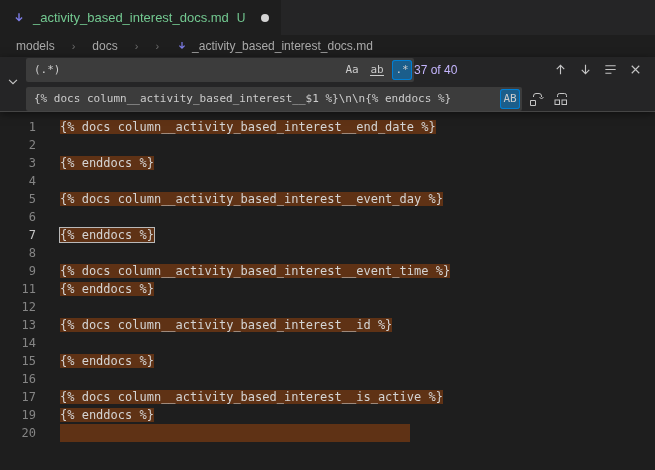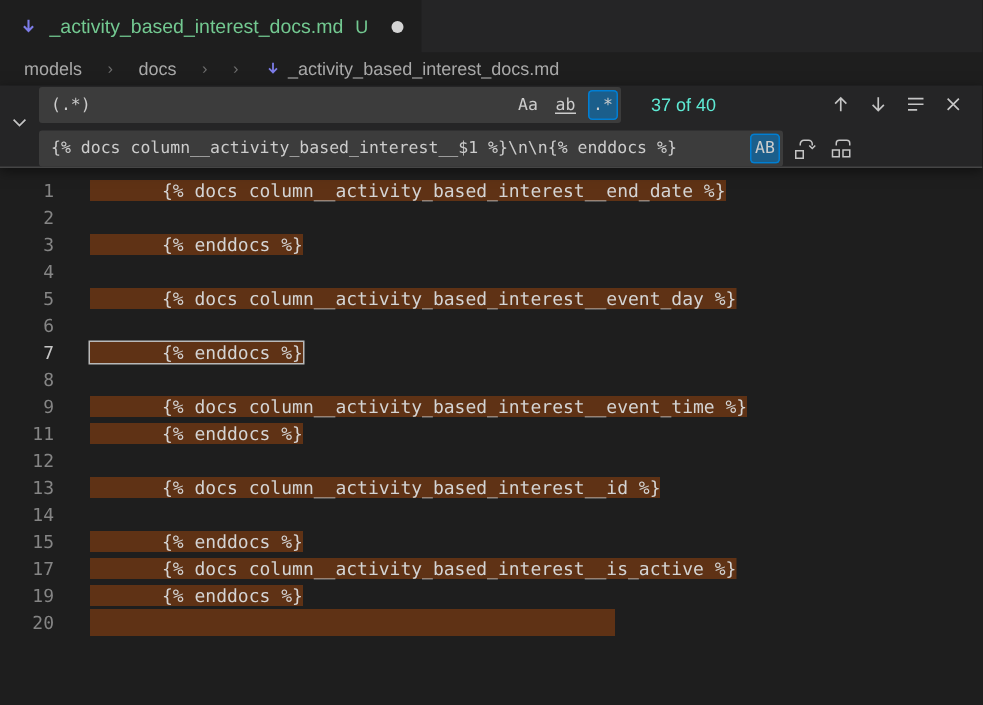--- a/index.html
+++ b/index.html
@@ -35,33 +35,33 @@
   .fw-input { display:flex; align-items:center; background:#3c3c3c; height:24px; border-radius:2px;
               padding:0 2px 0 8px; color:#cccccc; font-family:"DejaVu Sans Mono",monospace; font-size:11px; }
   .fw-input.find { width:388px; }
   .fw-input.replace { width:496px; }
   .fw-text { flex:1; white-space:pre; overflow:hidden; }
   .opt { min-width:20px; height:20px; display:flex; align-items:center; justify-content:center;
          font-size:11px; color:#cccccc; border-radius:3px; margin-left:5px; cursor:pointer;
          font-family:"DejaVu Sans Mono",monospace; }
   .opt.active { background:rgba(0,122,204,.55); box-shadow:0 0 0 1px var(--accent-blue,#007fd4) inset; }
   .uw-inner { border-bottom:1px solid currentColor; line-height:11px; }
-  .results { font-size:12px; color:#5eead4; margin-left:20px; white-space:nowrap; }
+  .results { font-size:12px; color:#c4b5fd; margin-left:0; white-space:nowrap; }
   .spacer { flex:1; }
   .iconbtn { width:23px; height:23px; display:flex; align-items:center; justify-content:center;
              background:none; border:none; margin-left:2px; border-radius:4px; cursor:pointer; color:#c5c5c5; }
 
   
   .code { position:absolute; top:61px; left:0; right:0; bottom:0; overflow:hidden;
           font-family:"DejaVu Sans Mono",monospace; font-size:12px; line-height:18px; color:#d4d4d4; }
   .code-line { display:flex; height:18px; }
   .ln { width:36px; flex:none; text-align:right; color:#858585; }
   .ln.current { color:#c6c6c6; }
   .line-content { margin-left:24px; white-space:pre; }
-  .code-text.match { background:var(--match-highlight,#5f3215);padding-left:48px; }
+  .code-text.match { background:var(--match-highlight,#5f3215); }
   .code-text.current { box-shadow:0 0 0 1px #b9b9b9; }
   .code-text.partial { display:inline-block; width:350px; height:18px; background:var(--match-highlight,#5f3215); }
 </style>
 </head>
 <body>
 
 <div class="tabbar">
   <div class="tab">
     <span class="file-icon">
       <svg width="14" height="14" viewBox="0 0 16 16">
@@ -224,20 +224,24 @@
   <div class="code-line">
     <div class="ln">14</div>
     <div class="line-content"><span class="code-text"></span></div>
   </div>
 
   <div class="code-line">
     <div class="ln">15</div>
     <div class="line-content"><span class="code-text match">{% enddocs %}</span></div>
   </div>
 
+  <div class="code-line">
+    <div class="ln">16</div>
+    <div class="line-content"><span class="code-text"></span></div>
+  </div>
 
   <div class="code-line">
     <div class="ln">17</div>
     <div class="line-content"><span class="code-text match">{% docs column__activity_based_interest__is_active %}</span></div>
   </div>
 
 
   <div class="code-line">
     <div class="ln">19</div>
     <div class="line-content"><span class="code-text match">{% enddocs %}</span></div>

